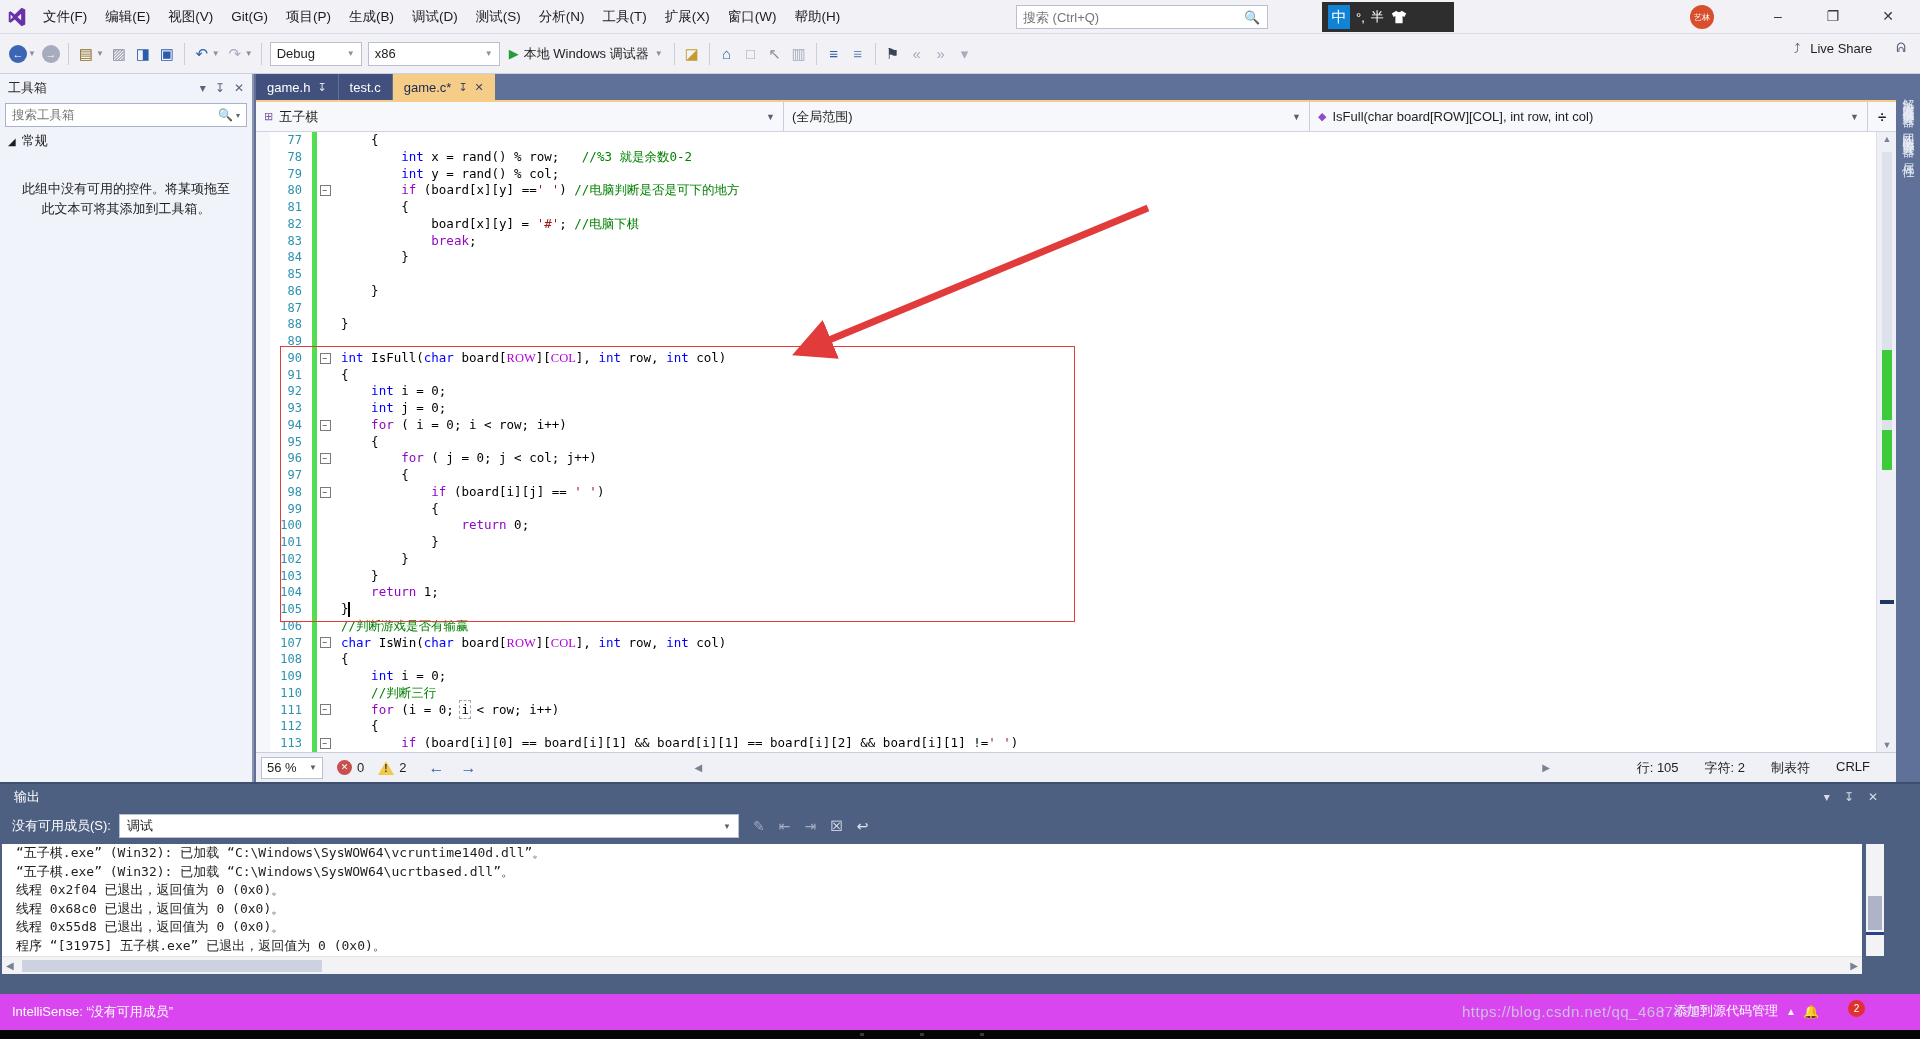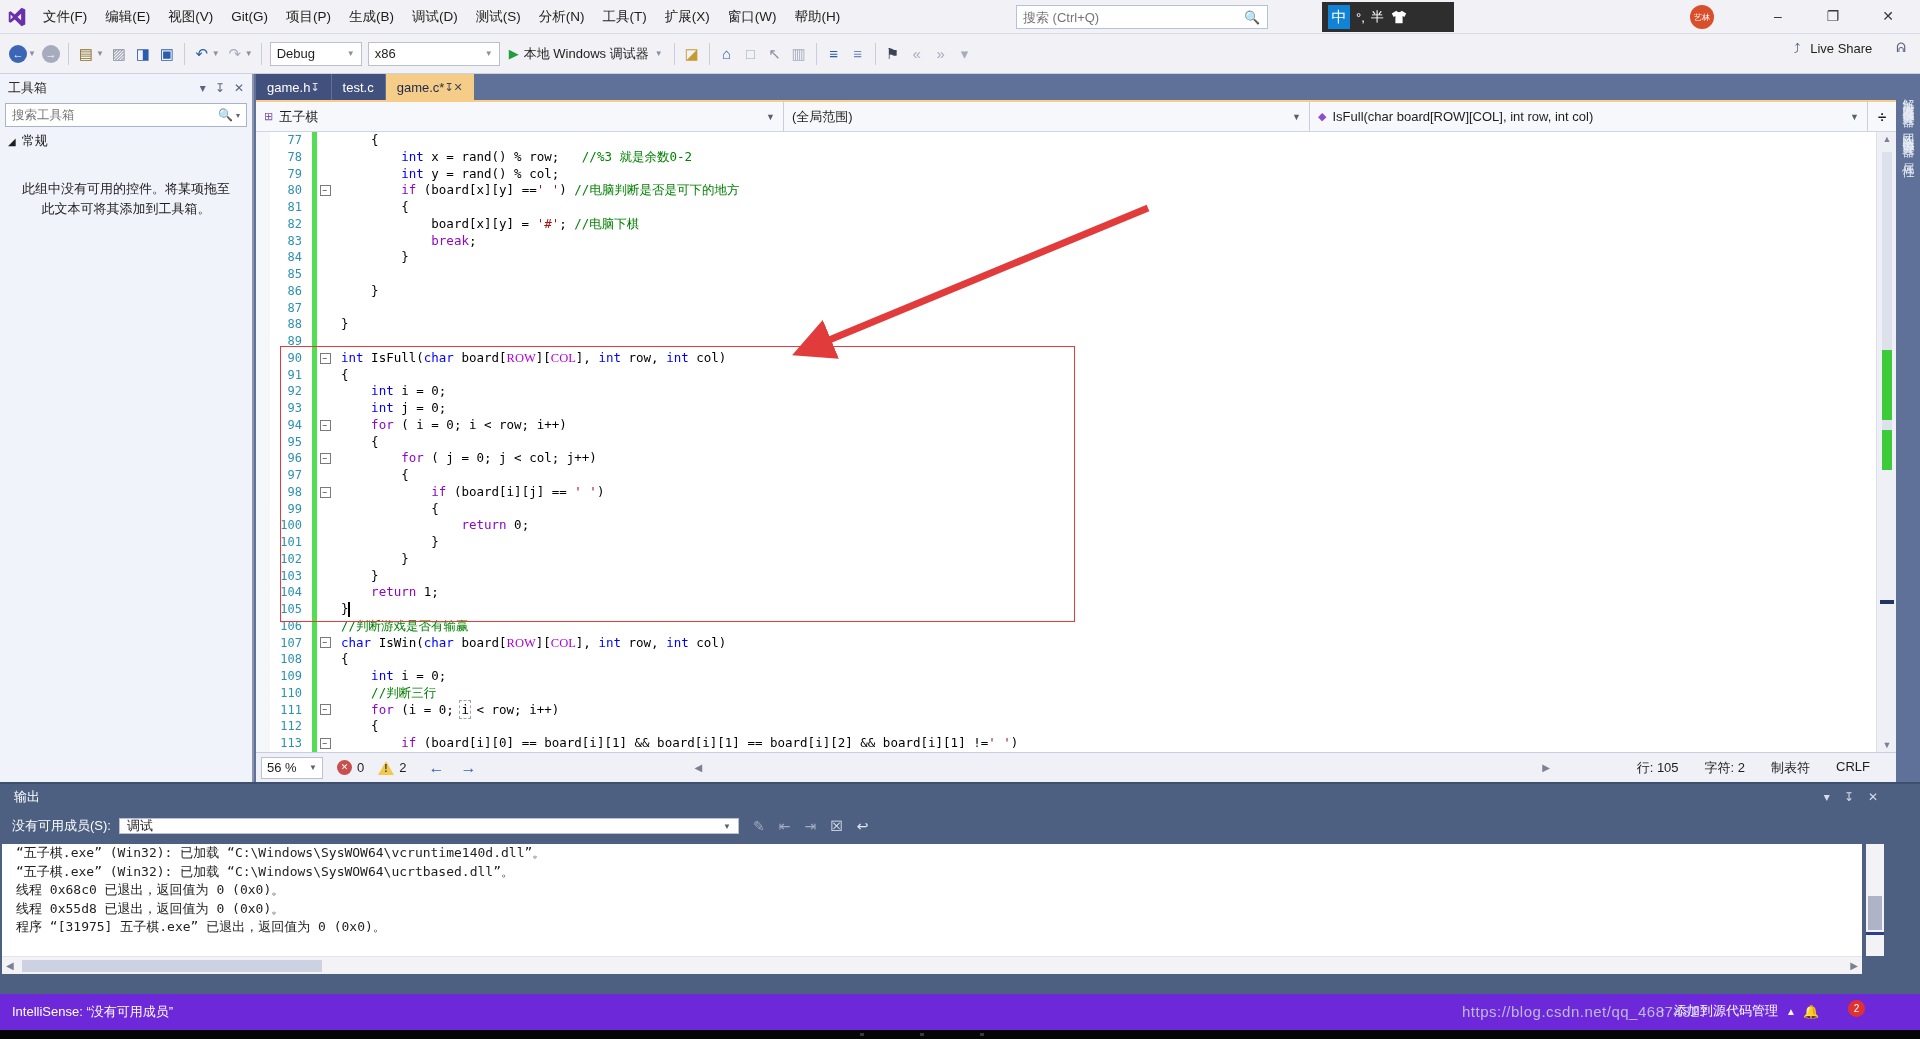--- a/index.html
+++ b/index.html
@@ -40,21 +40,21 @@
   #tbx-head .ics { margin-left:auto; display:flex; gap:9px; color:#5d637a; font-size:12px; }
   #tbx-search { margin:2px 5px; height:24px; background:#fff; border:1px solid #A9B2CC; display:flex; align-items:center; padding:0 6px; }
   #tbx-search input { border:0; outline:0; flex:1; font-size:12.5px; color:#666; font-family:"Liberation Sans",sans-serif; background:transparent; }
   #tbx-search .mag { color:#4A5B85; font-size:12px; }
   #tbx-section { height:24px; display:flex; align-items:center; padding:0 8px; font-size:13px; color:#1e1e1e; gap:6px; }
   #tbx-empty { margin-top:26px; padding:0 20px; font-size:13px; color:#1e1e1e; text-align:center; line-height:1.55; }
 
   
   #tabrow { left:256px; top:74px; width:1640px; height:28px; }
   #tabs { display:flex; height:26px; }
-  .tab { height:26px; display:flex; align-items:center; padding:0 11px; margin-right:1px; background:#41507C; color:#fff; font-size:13px; cursor:default; }
+  .tab { height:26px; display:flex; align-items:center; gap:7px; padding:0 11px; margin-right:1px; background:#41507C; color:#fff; font-size:13px; cursor:default; }
   .tab.active { background:#F5CD88; color:#1B2A4E; }
   .tab .ti { font-size:11px; opacity:.85; }
   #tab-underline { position:absolute; left:0; top:26px; width:1640px; height:2px; background:#F5CD88; }
 
   #navrow { left:256px; top:102px; width:1640px; height:30px; background:#F7F8FC; border-bottom:1px solid #D0D4E4; display:flex; align-items:stretch; }
   .nav-combo { display:flex; align-items:center; font-size:13px; color:#1e1e1e; padding:0 8px; border-right:1px solid #C8CEE0; gap:6px; }
   .nav-combo .dd { margin-left:auto; font-size:9px; color:#5a6070; }
   .nc-ico { font-size:11px; }
   #split-btn { width:28px; display:flex; align-items:center; justify-content:center; font-size:15px; color:#1e1e1e; font-weight:bold; }
 
@@ -90,32 +90,32 @@
 
   
   #rightstrip { left:1896px; top:74px; width:24px; height:708px; background:#5F7199; display:flex; flex-direction:column; align-items:center; }
   .vlabel { writing-mode:vertical-rl; color:#E8ECF5; font-size:12px; letter-spacing:2px; margin-top:16px; cursor:default; }
 
   
   #output { left:0; top:782px; width:1920px; height:212px; background:#4D6082; border-top:2px solid #3E5070; }
   #out-head { height:26px; display:flex; align-items:center; padding:0 14px; color:#fff; font-size:13px; }
   #out-head .ics { margin-left:auto; display:flex; gap:14px; color:#D8DDE8; font-size:12px; padding-right:28px; }
   #out-bar { height:32px; display:flex; align-items:center; padding:0 12px; color:#fff; font-size:13px; }
-  #out-combo { width:620px; height:16px; background:#fff; border:1px solid #B9BFD4; color:#1e1e1e; display:flex; align-items:center; justify-content:space-between; padding:0 7px; margin-left:8px; }
+  #out-combo { width:620px; height:24px; background:#fff; border:1px solid #B9BFD4; color:#1e1e1e; display:flex; align-items:center; justify-content:space-between; padding:0 7px; margin-left:8px; }
   .out-ico { font-size:14px; margin-left:14px; }
   #out-content { position:absolute; left:2px; top:60px; width:1860px; height:112px; background:#fff; overflow:hidden; }
   .out-line { font:13px/18.5px "DejaVu Sans Mono",monospace; color:#1e1e1e; padding-left:14px; white-space:pre; }
   #out-hscroll { position:absolute; left:2px; top:172px; width:1860px; height:18px; background:#F3F3F6; border-top:1px solid #E2E4EC; }
   #out-hscroll .thumb { position:absolute; left:20px; top:3px; width:300px; height:12px; background:#CDD2E2; }
   #out-vscroll { position:absolute; left:1866px; top:60px; width:18px; height:112px; background:#F3F3F6; }
   #out-vscroll .thumb { position:absolute; left:2px; top:52px; width:14px; height:34px; background:#AEB4C8; }
   #out-vscroll .blue { position:absolute; left:0; top:88px; width:18px; height:3px; background:#2B3F8F; }
 
   
-  #statusbar { left:0; top:994px; width:1920px; height:36px; background:#6d28d9; display:flex; align-items:center; color:#fff; font-size:13px; padding:0 12px; }
+  #statusbar { left:0; top:994px; width:1920px; height:36px; background:#d946ef; display:flex; align-items:center; color:#fff; font-size:13px; padding:0 12px; }
   #sb-right { position:absolute; right:100px; top:1002px; display:flex; align-items:center; gap:8px; color:#fff; font-size:13px; }
   #watermark { position:absolute; left:1462px; top:1003px; font-size:15px; color:#CBD2E0; opacity:.85; letter-spacing:.5px; }
   #sb-badge { position:absolute; left:1848px; top:1000px; width:17px; height:17px; border-radius:50%; background:#E03131; color:#fff; font-size:10px; text-align:center; line-height:17px; }
   #blackbar { left:0; top:1030px; width:1920px; height:9px; background:#050505; }
   #blackbar i { position:absolute; top:3px; width:4px; height:3px; background:#3a3a3a; }
 
   
   #red-box { left:280px; top:346px; width:795px; height:276px; border:1.5px solid #E23B3B; pointer-events:none; }
   #arrow-svg { left:0; top:0; width:1920px; height:1039px; pointer-events:none; }
 </style>
@@ -680,20 +680,21 @@
           <span class="out-ico" style="color: rgb(166, 171, 189);">✎</span>
           <span class="out-ico" style="color: rgb(166, 171, 189);">⇤</span>
           <span class="out-ico" style="color: rgb(166, 171, 189);">⇥</span>
           <span class="out-ico" style="color: rgb(228, 231, 240);">☒</span>
           <span class="out-ico" style="color: rgb(228, 231, 240);">↩</span>
         </span>
     </div>
     <div id="out-content">
         <div class="out-line">“五子棋.exe” (Win32): 已加载 “C:\Windows\SysWOW64\vcruntime140d.dll”。</div>
         <div class="out-line">“五子棋.exe” (Win32): 已加载 “C:\Windows\SysWOW64\ucrtbased.dll”。</div>
+        <div class="out-line">线程 0x2f04 已退出，返回值为 0 (0x0)。</div>
         <div class="out-line">线程 0x68c0 已退出，返回值为 0 (0x0)。</div>
         <div class="out-line">线程 0x55d8 已退出，返回值为 0 (0x0)。</div>
         <div class="out-line">程序 “[31975] 五子棋.exe” 已退出，返回值为 0 (0x0)。</div>
       </div>
     <div id="out-hscroll">
       <span class="hs-arr" style="position:absolute;left:4px;top:3px;">◀</span>
       <div class="thumb"></div>
       <span class="hs-arr" style="position:absolute;right:4px;top:3px;">▶</span>
     </div>
     <div id="out-vscroll">

